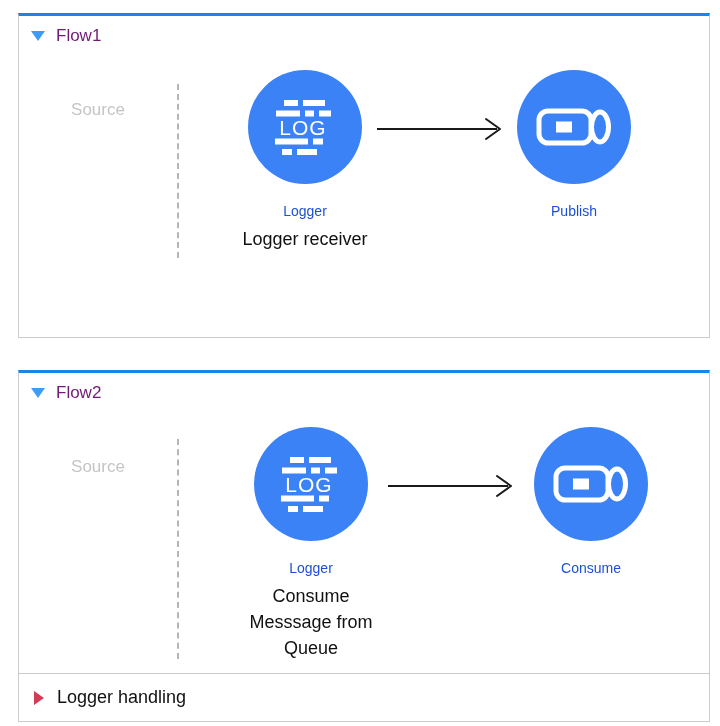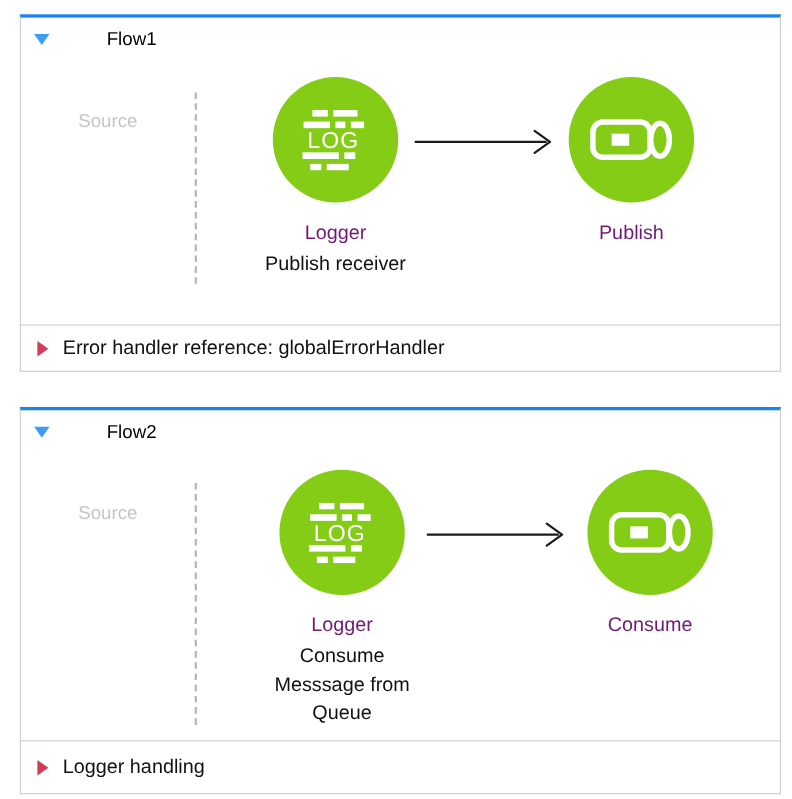--- a/index.html
+++ b/index.html
@@ -36,23 +36,22 @@
     gap: 11px;
   }
   .collapse-triangle {
     width: 0; height: 0;
     border-left: 7px solid transparent;
     border-right: 7px solid transparent;
     border-top: 10px solid #3e9df3;
   }
   .flow-title {
     font-size: 17px;
-    color: #000000;
+    color: #701a75;
     line-height: 20px;
-    margin-left: 41px;
   }
 
   .source-label {
     position: absolute;
     left: 0;
     top: 84px;
     width: 158px;
     text-align: center;
     font-size: 17px;
     color: #c5c5c5;
@@ -76,30 +75,30 @@
   }
   .flow1 .node-a { left: 166px; }
   .flow1 .node-b { left: 435px; }
   .flow2 .node-a { left: 172px; }
   .flow2 .node-b { left: 452px; }
 
   .node-circle {
     width: 114px;
     height: 114px;
     border-radius: 50%;
-    background: #84cc16;
+    background: #3b82f6;
     display: flex;
     align-items: center;
     justify-content: center;
   }
   .node-type {
     margin-top: 14px;
-    font-size: 18px;
+    font-size: 14px;
     line-height: 26px;
-    color: #701a75;
+    color: #1d4ed8;
   }
   .node-desc {
     margin-top: 2px;
     font-size: 18px;
     line-height: 26px;
     color: #111111;
     text-align: center;
     white-space: pre-line;
   }
 
@@ -163,43 +162,39 @@
               <rect x="45" y="10.5" width="12" height="6"></rect>
             <rect x="1" y="38.5" width="33" height="6"></rect>
               <rect x="39" y="38.5" width="10" height="6"></rect>
             <rect x="8" y="49" width="10" height="6"></rect>
               <rect x="23" y="49" width="20" height="6"></rect>
           </g>
           <text x="29" y="34.5" text-anchor="middle" font-size="21" letter-spacing="1" font-family="Liberation Sans, sans-serif" fill="#ffffff">LOG</text>
         </svg>
       </div>
       <div class="node-type">Logger</div>
-      <div class="node-desc">Publish receiver</div>
+      <div class="node-desc">Logger receiver</div>
     </div>
 
     <svg class="connector" viewBox="0 0 130 26">
       <line x1="1" y1="13" x2="121" y2="13" stroke="#1a1a1a" stroke-width="2"></line>
       <polyline points="110,3 124,13 110,23" fill="none" stroke="#1a1a1a" stroke-width="2" stroke-linejoin="round" stroke-linecap="round"></polyline>
     </svg>
 
     <div class="node node-b">
       <div class="node-circle">
         <svg width="76" height="40" viewBox="0 0 76 40">
           <rect x="3" y="4" width="52" height="32" rx="9" fill="none" stroke="#ffffff" stroke-width="5"></rect>
           <rect x="20" y="14.5" width="16" height="11" fill="#ffffff"></rect>
           <ellipse cx="64" cy="20" rx="8.5" ry="15" fill="none" stroke="#ffffff" stroke-width="5"></ellipse>
         </svg>
       </div>
       <div class="node-type">Publish</div>
     </div>
 
-    <div class="flow-footer">
-      <span class="error-triangle"></span>
-      <span class="footer-text">Error handler reference: globalErrorHandler</span>
-    </div>
   </section>
 
   <section class="flow flow2">
 
     <div class="flow-header">
       <span class="collapse-triangle"></span>
       <span class="flow-title">Flow2</span>
     </div>
 
     <div class="source-label">Source</div>

